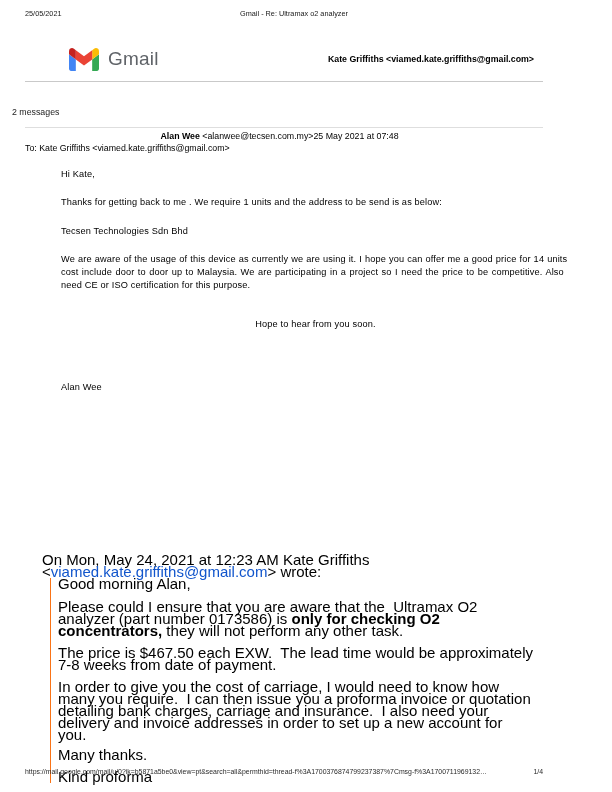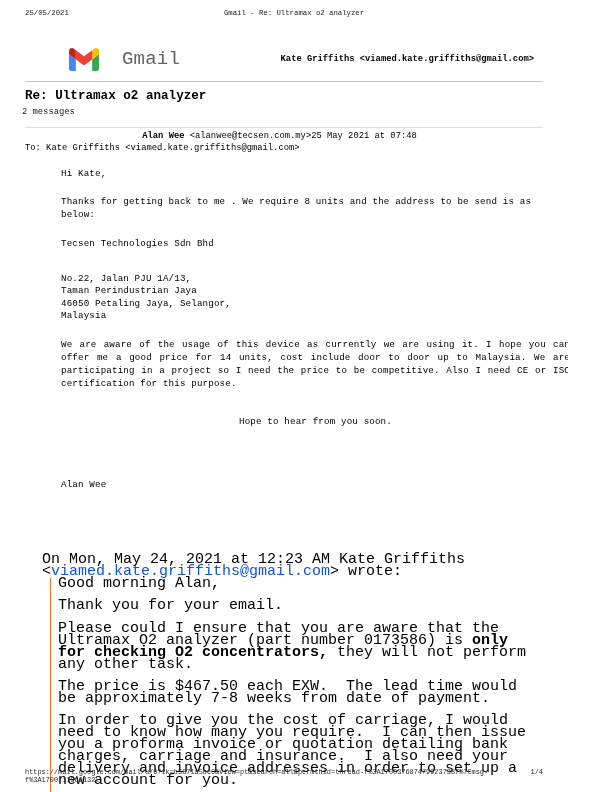--- a/index.html
+++ b/index.html
@@ -1,39 +1,39 @@
 <!DOCTYPE html>
 <html><head>
 <meta charset="utf-8">
 <style>
   html,body{margin:0;padding:0;background:#ffffff;}
   .page{
     position:relative;
     width:568px;height:792px;
     background:#ffffff;
-    font-family:Liberation Mono, monospace;
+    font-family:Liberation Sans, sans-serif;
     color:#111;
     overflow:hidden;
   }
   
   .meta-row{position:absolute;top:9px;left:0;right:0;height:12px;font-size:7.3px;color:#1a1a1a;}
   .meta-date{position:absolute;left:25px;top:0;}
   .meta-title{position:absolute;left:0;right:0;top:0;text-align:center;padding-left:20px;}
   
   .logo-row{position:absolute;top:44px;left:25px;right:34px;height:30px;display:flex;align-items:center;justify-content:space-between;}
-  .logo{display:flex;align-items:center;gap:23px;padding-left:44px;}
+  .logo{display:flex;align-items:center;gap:9px;padding-left:44px;}
   .logo svg{width:30px;height:23px;display:block;}
   .logo-text{font-size:19px;color:#5f6368;letter-spacing:.2px;}
   .account{font-size:8.8px;font-weight:bold;color:#000;}
   
   .hr1{position:absolute;top:81px;left:25px;right:25px;border-top:1px solid #c9c9c9;}
   .hr2{position:absolute;top:127px;left:25px;right:25px;border-top:1px solid #dedede;}
   
   .subject{position:absolute;top:89px;left:25px;font-size:12.6px;font-weight:bold;color:#000;}
-  .msgcount{position:absolute;top:107px;left:22px;font-size:8.8px;color:#222;}
+  .msgcount{position:absolute;top:107px;left:12px;font-size:8.8px;color:#222;}
   
   .msg-header{position:absolute;top:131px;left:25px;right:34px;display:flex;justify-content:center;font-size:8.8px;color:#000;}
   .sender b{font-weight:bold;}
   .to-line{position:absolute;top:143px;left:25px;font-size:8.8px;color:#000;}
   
   .email-body{position:absolute;top:168px;left:42px;width:528px;font-size:9.2px;line-height:12.5px;letter-spacing:.15px;color:#000;}
   .email-body p{margin:0;padding-left:19px;}
   .p-thanks{margin-top:15.5px !important;}
   .p-company{margin-top:16.5px !important;}
   .p-address{margin-top:22.5px !important;}
@@ -81,51 +81,43 @@
           <path fill="#c5221f" d="M0 5.06v5.14l11.24 8.42V3.37L8.1 1.01C4.76-1.49 0 .89 0 5.06z"></path>
         </svg>
       </span>
       <span class="logo-text">Gmail</span>
     </div>
     <div class="account">Kate Griffiths &lt;viamed.kate.griffiths@gmail.com&gt;</div>
   </div>
 
   <div class="hr1"></div>
 
-  <div class="subject">Re: Ultramax o2 analyzer</div>
   <div class="msgcount">2 messages</div>
 
   <div class="hr2"></div>
 
   <div class="msg-header">
     <span class="sender"><b>Alan Wee</b><span> &lt;alanwee@tecsen.com.my&gt;</span></span>
     <span class="date">25 May 2021 at 07:48</span>
   </div>
   <div class="to-line">To: Kate Griffiths &lt;viamed.kate.griffiths@gmail.com&gt;</div>
 
   <div class="email-body">
     <p class="p-greeting">Hi Kate,</p>
-    <p class="p-thanks">Thanks for getting back to me . We require 8 units and the address to be send is as below:</p>
+    <p class="p-thanks">Thanks for getting back to me . We require 1 units and the address to be send is as below:</p>
     <p class="p-company">Tecsen Technologies Sdn Bhd</p>
-    <div class="p-address">
-      <p>No.22, Jalan PJU 1A/13,</p>
-      <p>Taman Perindustrian Jaya</p>
-      <p>46050 Petaling Jaya, Selangor,</p>
-      <p>Malaysia</p>
-    </div>
     <p class="p-aware">We are aware of the usage of this device as currently we are using it. I hope you can offer me a good price for 14 units, cost include door to door up to Malaysia. We are participating in a project so I need the price to be competitive. Also I need CE or ISO certification for this purpose.</p>
     <p class="p-hope">Hope to hear from you soon.</p>
     <p class="p-signature">Alan Wee</p>
   </div>
 
   <div class="quote-section">
     <div class="attribution"><span>On Mon, May 24, 2021 at 12:23 AM Kate Griffiths &lt;</span><a href="#">viamed.kate.griffiths@gmail.com</a><span>&gt; wrote:</span></div>
     <blockquote class="quote">
       <p class="q-greeting">Good morning Alan,</p>
-      <p class="q-thanks">Thank you for your email.</p>
       <p class="q-please"><span>Please could I ensure that you are aware that the  Ultramax O2 analyzer (part number 0173586) is </span><b>only for checking O2 concentrators,</b><span> they will not perform any other task.</span></p>
       <p class="q-price">The price is $467.50 each EXW.  The lead time would be approximately 7-8 weeks from date of payment.</p>
       <p class="q-carriage">In order to give you the cost of carriage, I would need to know how many you require.  I can then issue you a proforma invoice or quotation detailing bank charges, carriage and insurance.  I also need your delivery and invoice addresses in order to set up a new account for you.</p>
       <p class="q-many">Many thanks.</p>
       <p class="q-kind">Kind proforma</p>
     </blockquote>
   </div>
 
   <div class="footer">
     <span>https://mail.google.com/mail/u/0?ik=b5871a5be0&amp;view=pt&amp;search=all&amp;permthid=thread-f%3A1700376874799237387%7Cmsg-f%3A1700711969132…</span>

